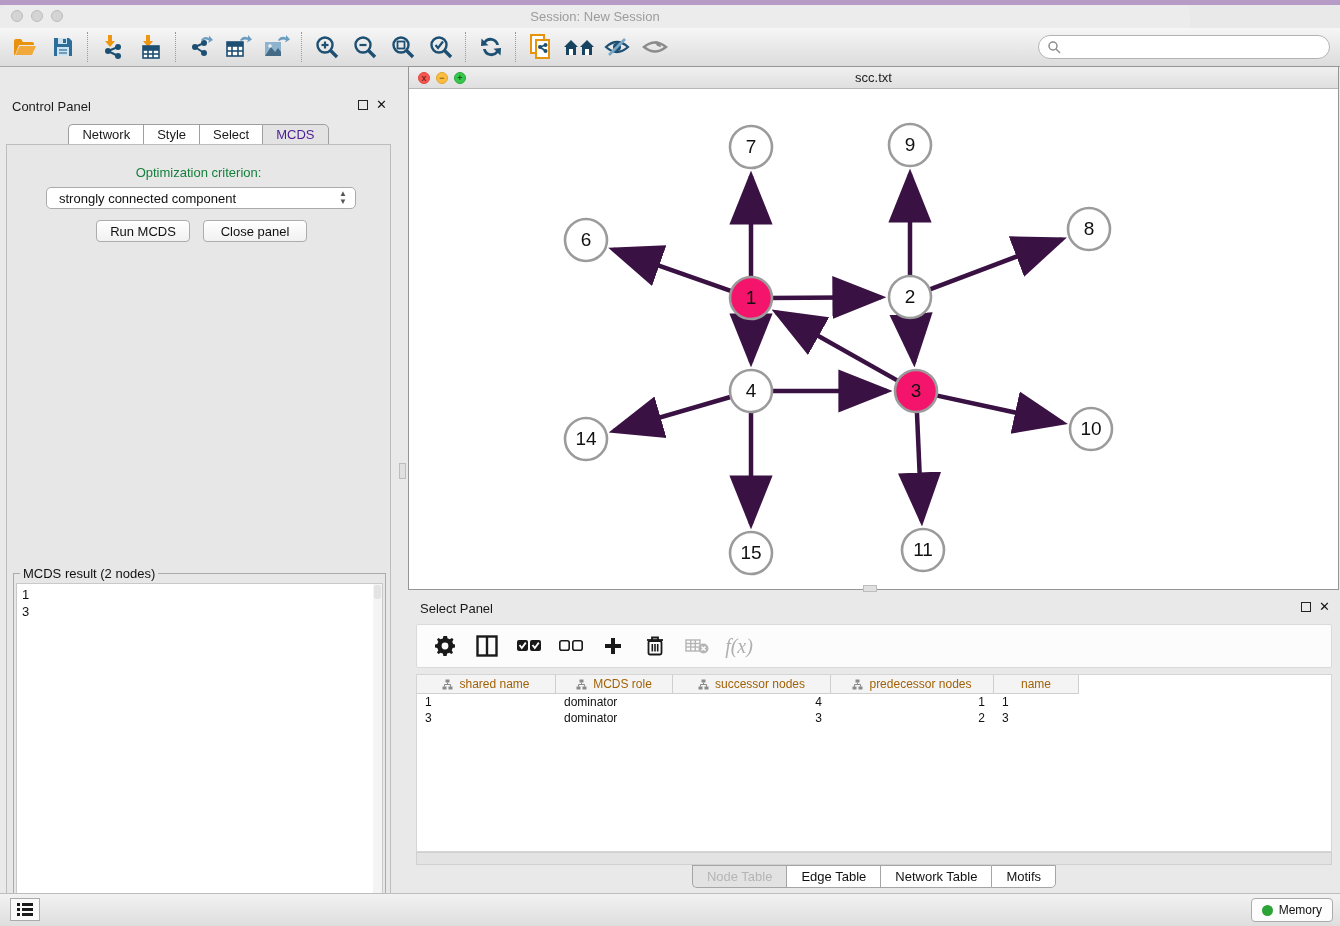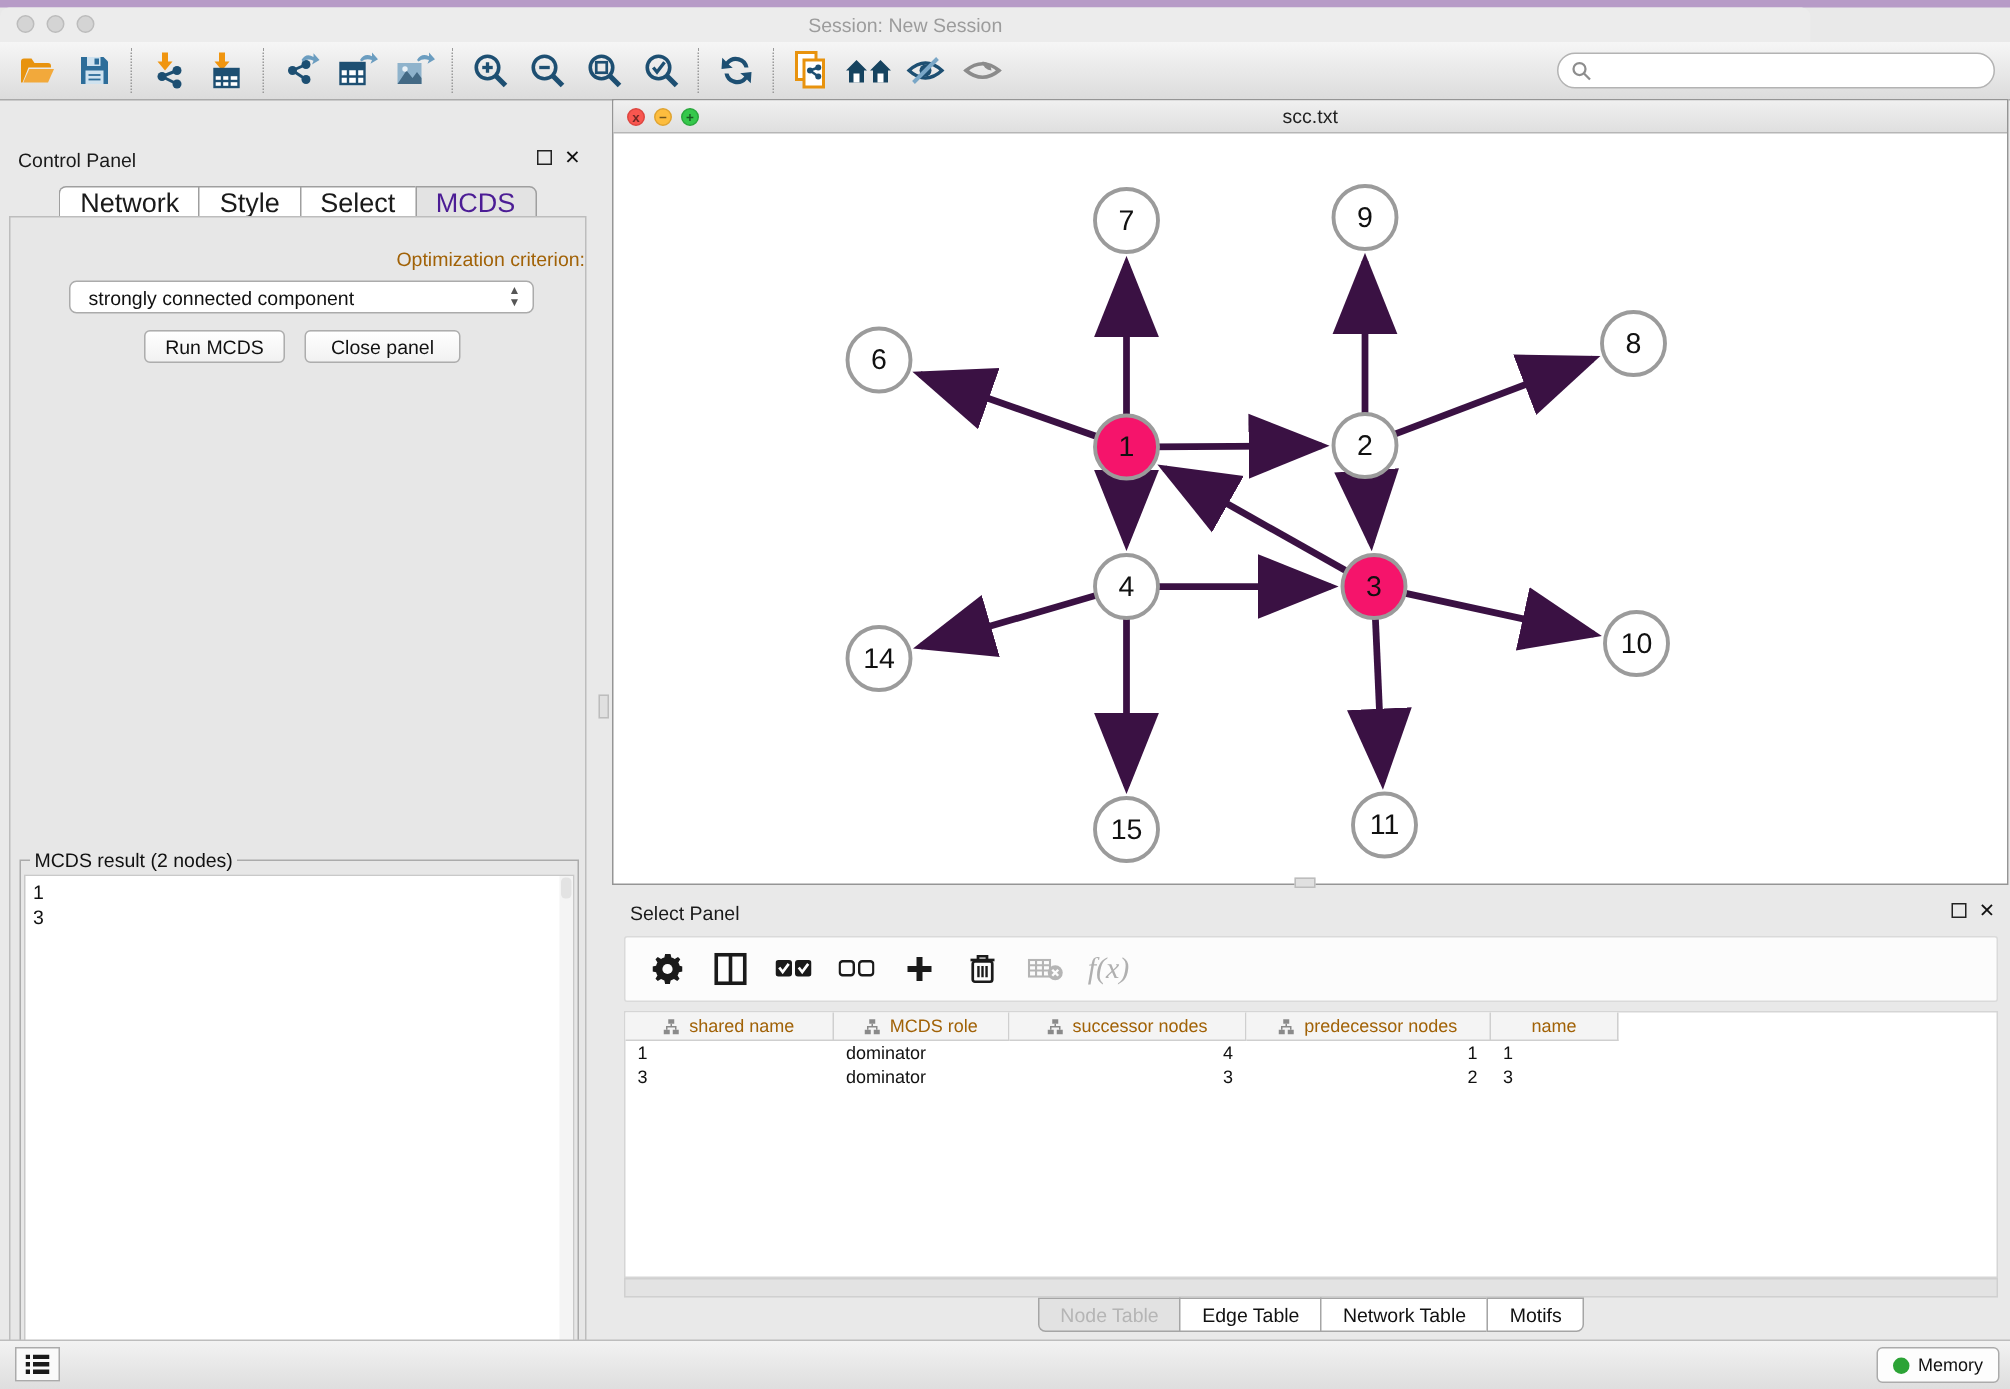--- a/index.html
+++ b/index.html
@@ -1,39 +1,39 @@
 <!DOCTYPE html>
 <html><head>
 <meta charset="utf-8">
 <style>
   html,body{margin:0;padding:0;background:#b79bc7;font-family:"Liberation Sans","DejaVu Sans",sans-serif;}
   .app{position:relative;width:1340px;height:926px;background:#e9e9e9;overflow:hidden;}
   .desktop-strip{position:absolute;left:0;top:0;width:1340px;height:5px;background:#b79bc7;}
   
-  .titlebar{position:absolute;left:0;top:5px;width:1190px;height:23px;background:#ececec;border-bottom:1px solid #d2d2d2;border-top-left-radius:6px;border-top-right-radius:6px;padding-left:17px;}
+  .titlebar{position:absolute;left:0;top:5px;width:1190px;height:23px;background:#ececec;border-bottom:1px solid #d2d2d2;border-top-left-radius:6px;border-top-right-radius:6px;}
   .tl-dot{position:absolute;top:5px;width:12px;height:12px;border-radius:50%;background:#d4d4d4;border:1px solid #bcbcbc;box-sizing:border-box;}
   .titlebar-text{position:absolute;top:4px;left:0;width:100%;text-align:center;font-size:13px;color:#9c9c9c;}
   
   .toolbar{position:absolute;left:0;top:28px;width:1340px;height:38px;background:linear-gradient(#f6f6f6,#dcdcdc);border-bottom:1px solid #a9a9a9;display:flex;align-items:center;}
   .tb-btn{width:38px;height:32px;display:flex;align-items:center;justify-content:center;flex:0 0 auto;}
   .tb-sep{width:1px;height:30px;border-left:1px dotted #9a9a9a;margin:0 5px;flex:0 0 auto;}
   .search-wrap{position:absolute;right:10px;top:7px;width:292px;height:24px;background:#fff;border:1px solid #b3b3b3;border-radius:12px;display:flex;align-items:center;padding-left:8px;box-sizing:border-box;}
   
   .control-panel{position:absolute;left:0;top:66px;width:397px;height:827px;background:#e9e9e9;margin-top:27px;}
   .panel-title{position:absolute;left:12px;top:6px;font-size:13px;color:#1a1a1a;}
   .panel-icons{position:absolute;right:10px;top:7px;display:flex;gap:8px;align-items:center;}
   .float-box{width:10px;height:10px;border:1.5px solid #222;box-sizing:border-box;}
   .close-x{font-size:13px;font-weight:bold;color:#111;line-height:10px;}
   .cp-tabs{position:absolute;left:6px;top:31px;width:385px;display:flex;justify-content:center;}
-  .tab{height:20px;line-height:20px;padding:0 13px;font-size:18px;background:#fff;border:1px solid #9f9f9f;border-right-width:0;color:#1a1a1a;text-align:right;}
+  .tab{height:20px;line-height:20px;padding:0 13px;font-size:13px;background:#fff;border:1px solid #9f9f9f;border-right-width:0;color:#1a1a1a;text-align:right;}
   .tab:first-child{border-top-left-radius:5px;}
   .tab:last-child{border-right-width:1px;border-top-right-radius:5px;}
   .tab.active{background:#e3e3e3;color:#4c1d95;}
   .cp-body{position:absolute;left:6px;top:51px;width:385px;height:770px;border:1px solid #bdbdbd;background:#e7e7e7;box-sizing:border-box;}
-  .opt-label{position:absolute;left:0;top:20px;width:100%;text-align:right;font-size:13px;color:#a16207;}
+  .opt-label{position:absolute;left:0;top:20px;width:100%;text-align:center;font-size:13px;color:#15803d;}
   .opt-select{position:absolute;left:39px;top:42px;width:310px;height:22px;background:#fff;border:1px solid #ababab;border-radius:5px;font-size:13px;color:#111;display:flex;align-items:center;padding-left:12px;box-sizing:border-box;}
   .stepper{position:absolute;right:8px;top:2px;display:flex;flex-direction:column;line-height:8px;font-size:8px;color:#555;}
   .cp-btn{position:absolute;height:22px;background:linear-gradient(#ffffff,#f1f1f1);border:1px solid #adadad;border-radius:4px;font-size:13px;color:#111;display:flex;align-items:center;justify-content:center;box-sizing:border-box;}
   .fieldset{position:absolute;left:6px;top:428px;width:373px;height:381px;border:1px solid #ababab;box-sizing:border-box;}
   .legend{position:absolute;left:6px;top:-8px;background:#e7e7e7;padding:0 3px;font-size:13px;color:#111;}
   .result-area{position:absolute;left:2px;top:9px;right:2px;bottom:2px;background:#fff;border:1px solid #c9c9c9;}
   .result-text{position:absolute;left:5px;top:2px;font-size:13px;line-height:17px;color:#111;white-space:pre-line;}
   .result-scroll{position:absolute;right:0;top:0;width:9px;height:100%;background:#f4f4f4;}
   .result-thumb{position:absolute;right:1px;top:1px;width:7px;height:14px;background:#e3e3e3;border-radius:3px;}
   

